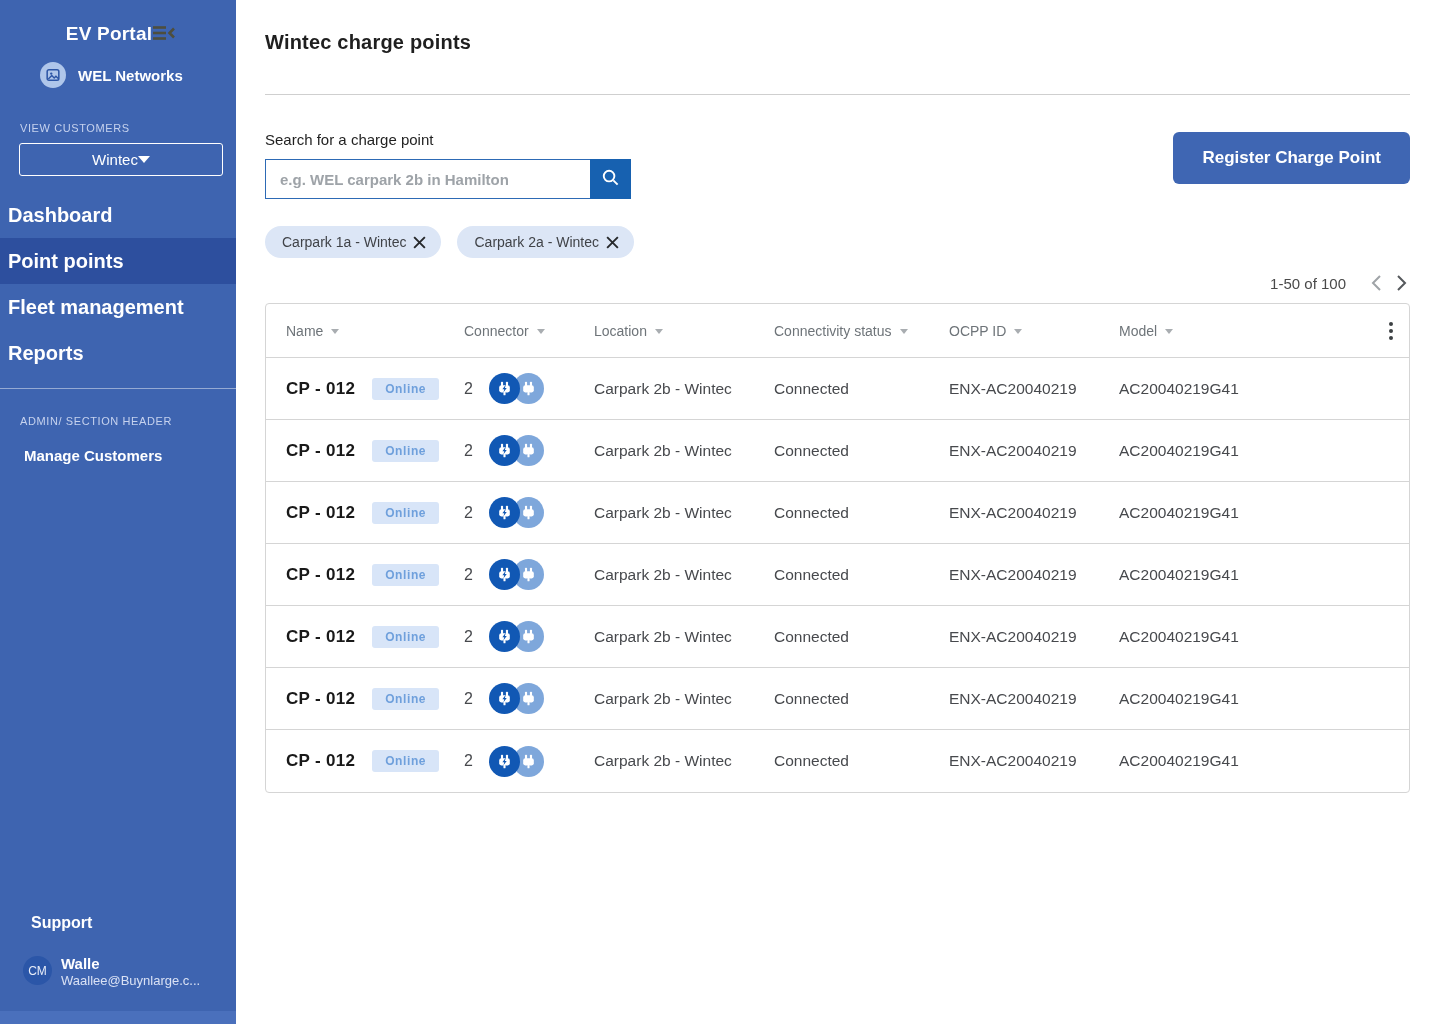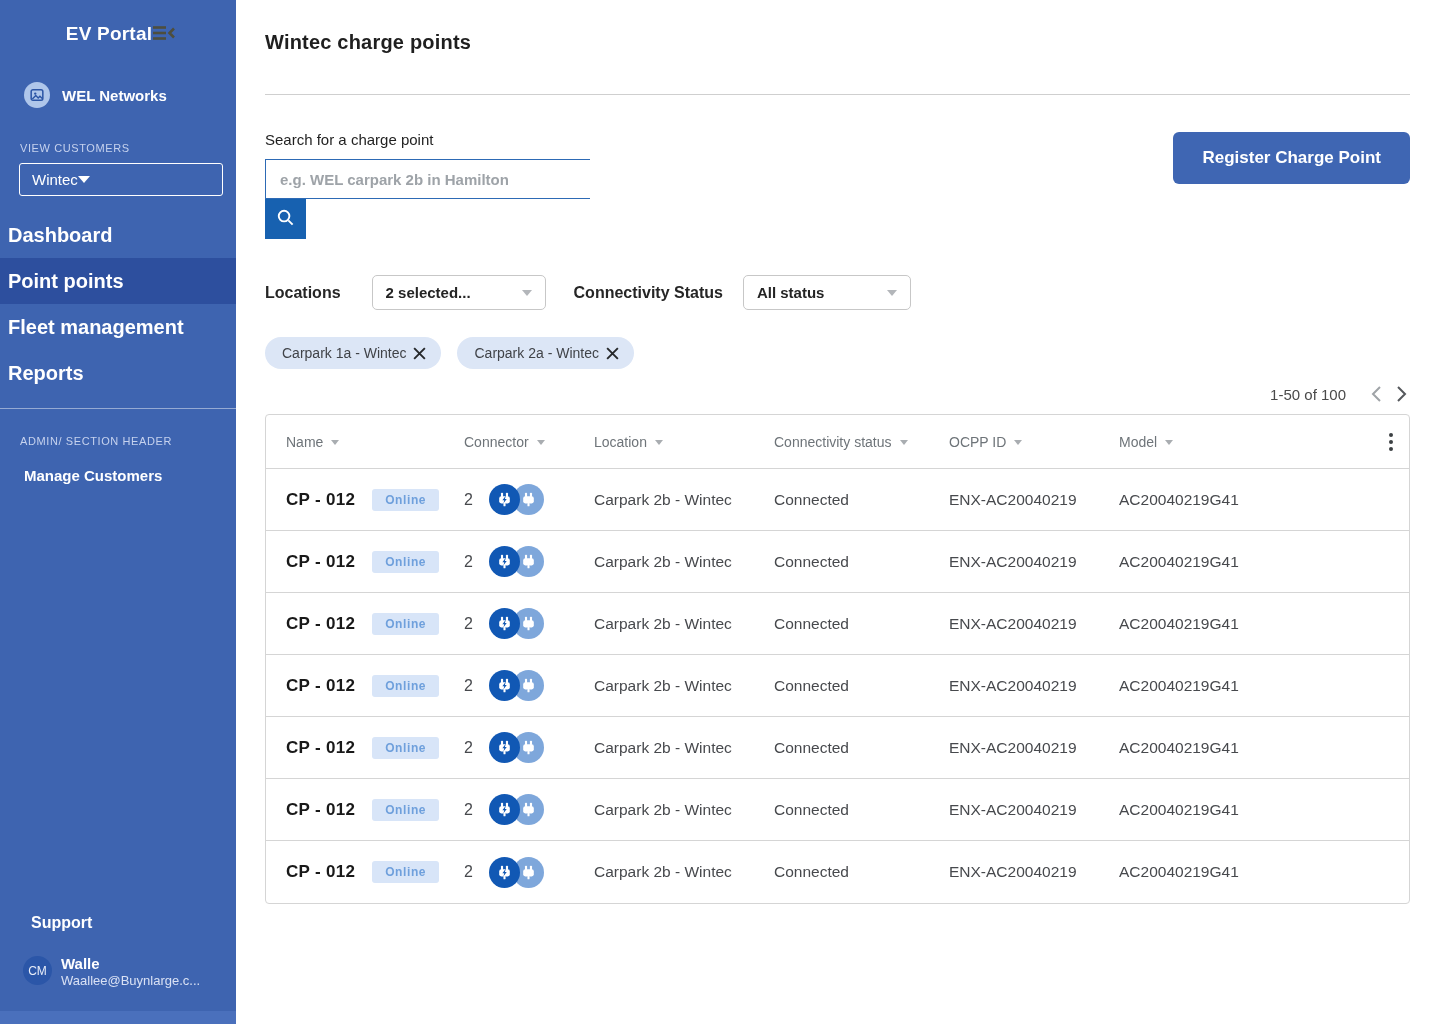--- a/index.html
+++ b/index.html
@@ -5,25 +5,25 @@
   * { margin:0; padding:0; box-sizing:border-box; }
   html,body { width:1440px; height:1024px; background:#ffffff; font-family:"Liberation Sans", sans-serif; overflow:hidden; }
 
   .app { display:flex; width:1440px; height:1024px; }
 
   
   .sidebar { position:relative; width:236px; height:1024px; background:#3E64B0; color:#fff; flex-shrink:0; }
   .sb-top { display:flex; align-items:center; justify-content:center; padding:22px 18px 0 24px; }
   .app-title { font-size:19px; font-weight:700; letter-spacing:.2px; }
   .collapse-btn { cursor:pointer; margin-top:2px; }
-  .org-row { display:flex; align-items:center; gap:12px; padding:0 24px; margin-top:36px; }
+  .org-row { display:flex; align-items:center; gap:12px; padding:0 40px; margin-top:16px; }
   .org-icon { width:26px; height:26px; border-radius:50%; background:#AFC6EA; display:flex; align-items:center; justify-content:center; }
   .org-name { font-size:15px; font-weight:700; }
   .section-label { padding:0 20px; margin-top:34px; font-size:11px; letter-spacing:.6px; color:#C6D2EE; }
-  .customer-select { margin:9px 13px 0 19px; height:33px; border:1.5px solid #ffffff; border-radius:3px; display:flex; align-items:center; justify-content:flex-start; padding:0 12px; cursor:pointer; }
+  .customer-select { margin:9px 13px 0 19px; height:33px; border:1.5px solid #ffffff; border-radius:3px; display:flex; align-items:center; justify-content:center; padding:0 12px; cursor:pointer; }
   .customer-select .val { font-size:15px; }
   .caret-down-white { width:0; height:0; border-left:6px solid transparent; border-right:6px solid transparent; border-top:7px solid #ffffff; }
   .nav { margin-top:16px; }
   .nav-item { height:46px; display:flex; align-items:center; padding-left:8px; font-size:20px; font-weight:700; cursor:pointer; }
   .nav-item.active { background:#2D4F9E; }
   .sb-divider { border:none; border-top:1px solid rgba(255,255,255,.45); margin:12px 0 0 0; }
   .admin-label { padding:0 20px; margin-top:26px; font-size:11px; letter-spacing:.6px; color:#C6D2EE; }
   .admin-item { height:44px; display:flex; align-items:center; padding-left:24px; font-size:15px; font-weight:700; cursor:pointer; margin-top:6px; }
   .sb-bottom { position:absolute; left:0; right:0; bottom:14px; }
   .support { padding-left:31px; font-size:16px; font-weight:700; cursor:pointer; }
@@ -32,21 +32,21 @@
   .user-name { font-size:15px; font-weight:700; line-height:1.3; }
   .user-email { font-size:13px; color:#D9E1F4; white-space:nowrap; overflow:hidden; max-width:160px;text-align:right; }
   .sb-strip { position:absolute; left:0; right:0; bottom:0; height:13px; background:#4A70BC; }
 
   
   .main { position:relative; flex:1; padding:0 30px 0 29px; }
   .page-title { margin-top:31px; font-size:20px; font-weight:700; color:#1F1F1F; letter-spacing:.2px; }
   .top-divider { border:none; border-top:1px solid #CFCFCF; margin-top:40px; }
 
   .search-label { margin-top:36px; font-size:15px; font-weight:400; color:#1F1F1F; }
-  .search-row { display:flex; margin-top:11px;flex-direction:column; }
+  .search-row { display:flex; margin-top:11px; }
   .search-input { width:325px; height:40px; border:1px solid #2D6AB5; border-right:none; padding:0 14px; font-size:15px; font-weight:600; color:#333; outline:none; font-family:"Liberation Sans", sans-serif; }
   .search-input::placeholder { color:#9EA3A8; font-weight:600; }
   .search-btn { width:41px; height:40px; background:#1761B0; border:none; cursor:pointer; display:flex; align-items:center; justify-content:center; }
 
   .register-btn { position:absolute; top:132px; right:30px; height:52px; padding:0 29px; background:#3F66B3; color:#fff; font-size:17px; font-weight:700; border:none; border-radius:6px; cursor:pointer; font-family:"Liberation Sans", sans-serif; }
 
   .filters-row { display:flex; align-items:center; margin-top:36px; }
   .filter-label { font-size:16px; font-weight:700; color:#262626; }
   .dropdown { height:35px; border:1px solid #C7C7C7; border-radius:5px; background:#fff; display:flex; align-items:center; justify-content:space-between; padding:0 13px; cursor:pointer; }
   .dropdown .val { font-size:15px; font-weight:700; color:#242424; }
@@ -168,32 +168,20 @@
           <svg width="19" height="19" viewBox="0 0 20 20" fill="none">
             <circle cx="8.5" cy="8.5" r="5.6" stroke="#ffffff" stroke-width="2"></circle>
             <line x1="13" y1="13" x2="17.5" y2="17.5" stroke="#ffffff" stroke-width="2"></line>
           </svg>
         </span>
       </button>
     </div>
 
     <button class="register-btn">Register Charge Point</button>
 
-    <div class="filters-row">
-      <span class="filter-label">Locations</span>
-      <div class="dropdown dd-locations">
-        <span class="val">2 selected...</span>
-        <span class="caret-down-gray"></span>
-      </div>
-      <span class="filter-label filter-label-2">Connectivity Status</span>
-      <div class="dropdown dd-status">
-        <span class="val">All status</span>
-        <span class="caret-down-gray"></span>
-      </div>
-    </div>
 
     <div class="chips-row">
       <div class="chip">
         <span class="chip-label">Carpark 1a - Wintec</span>
         <span class="chip-x">
           <svg width="15" height="15" viewBox="0 0 14 14">
               <path d="M2 2 L12 12 M12 2 L2 12" stroke="#26282B" stroke-width="1.8"></path>
             </svg>
         </span>
       </div>

